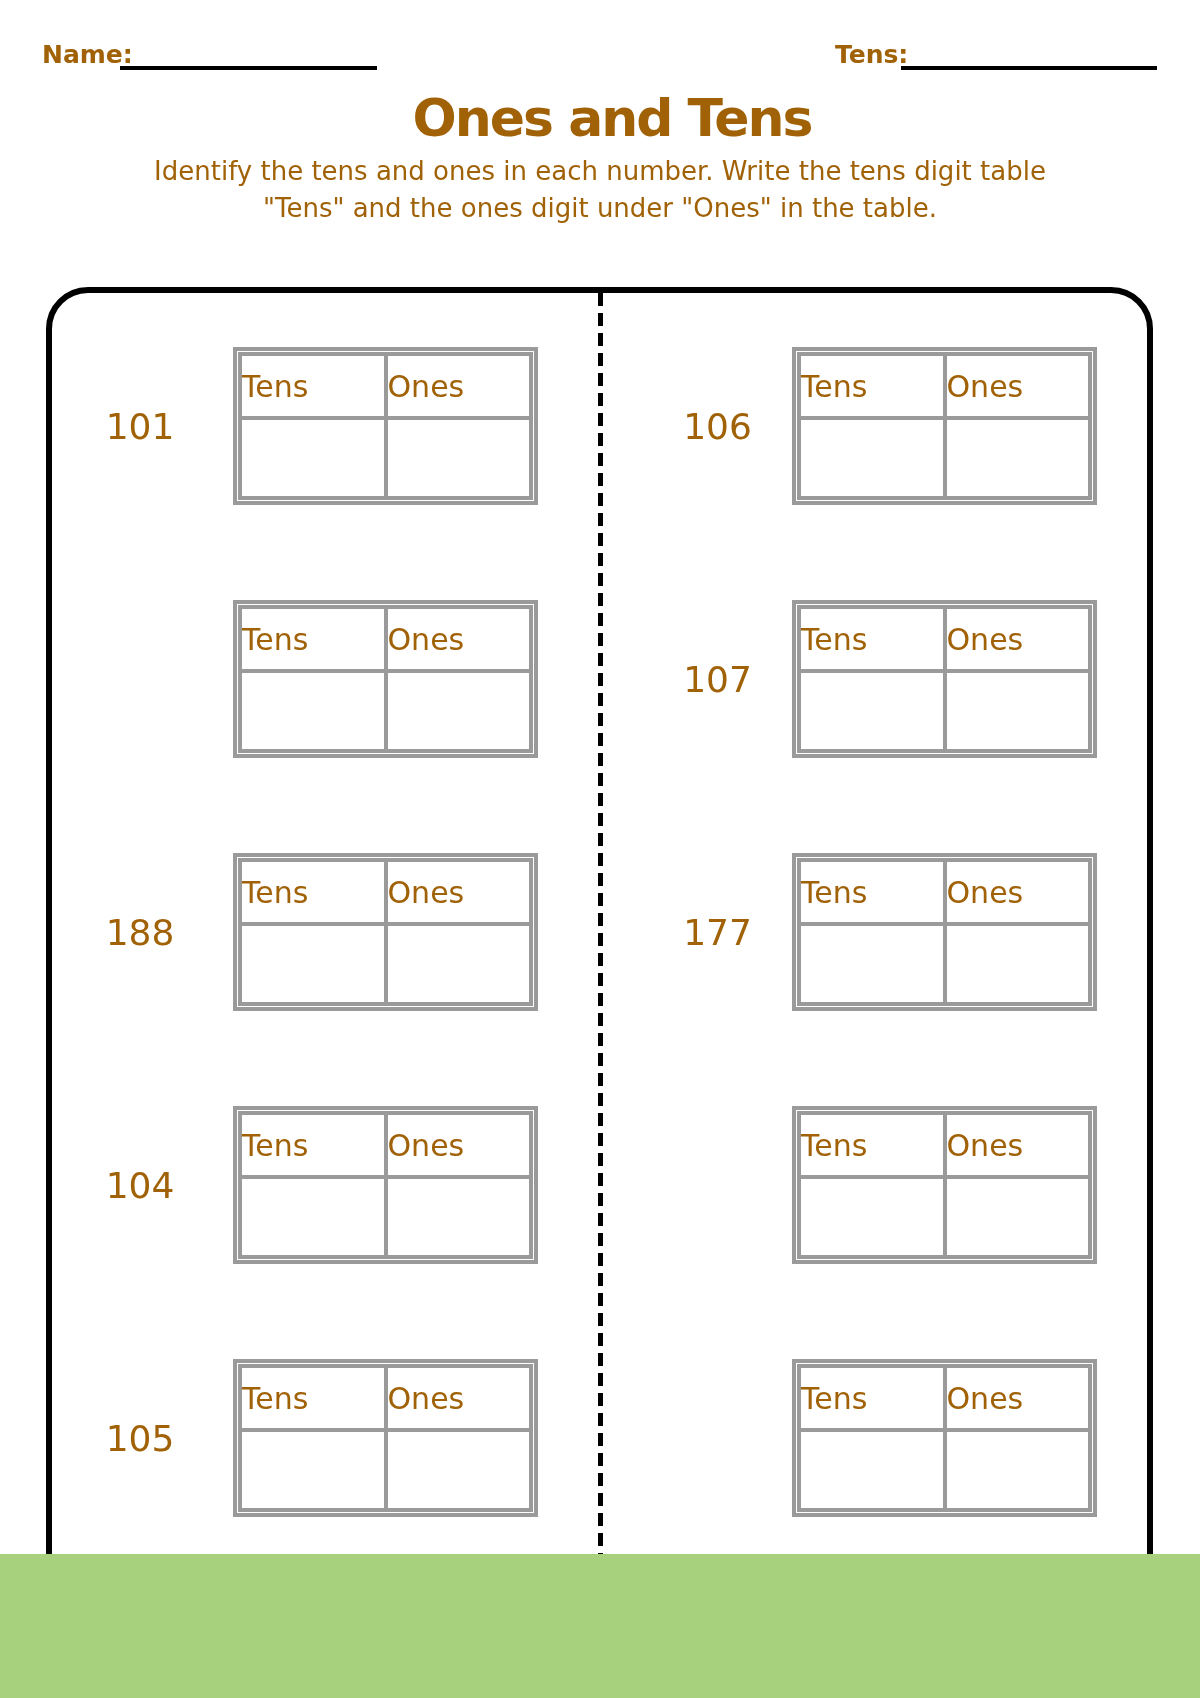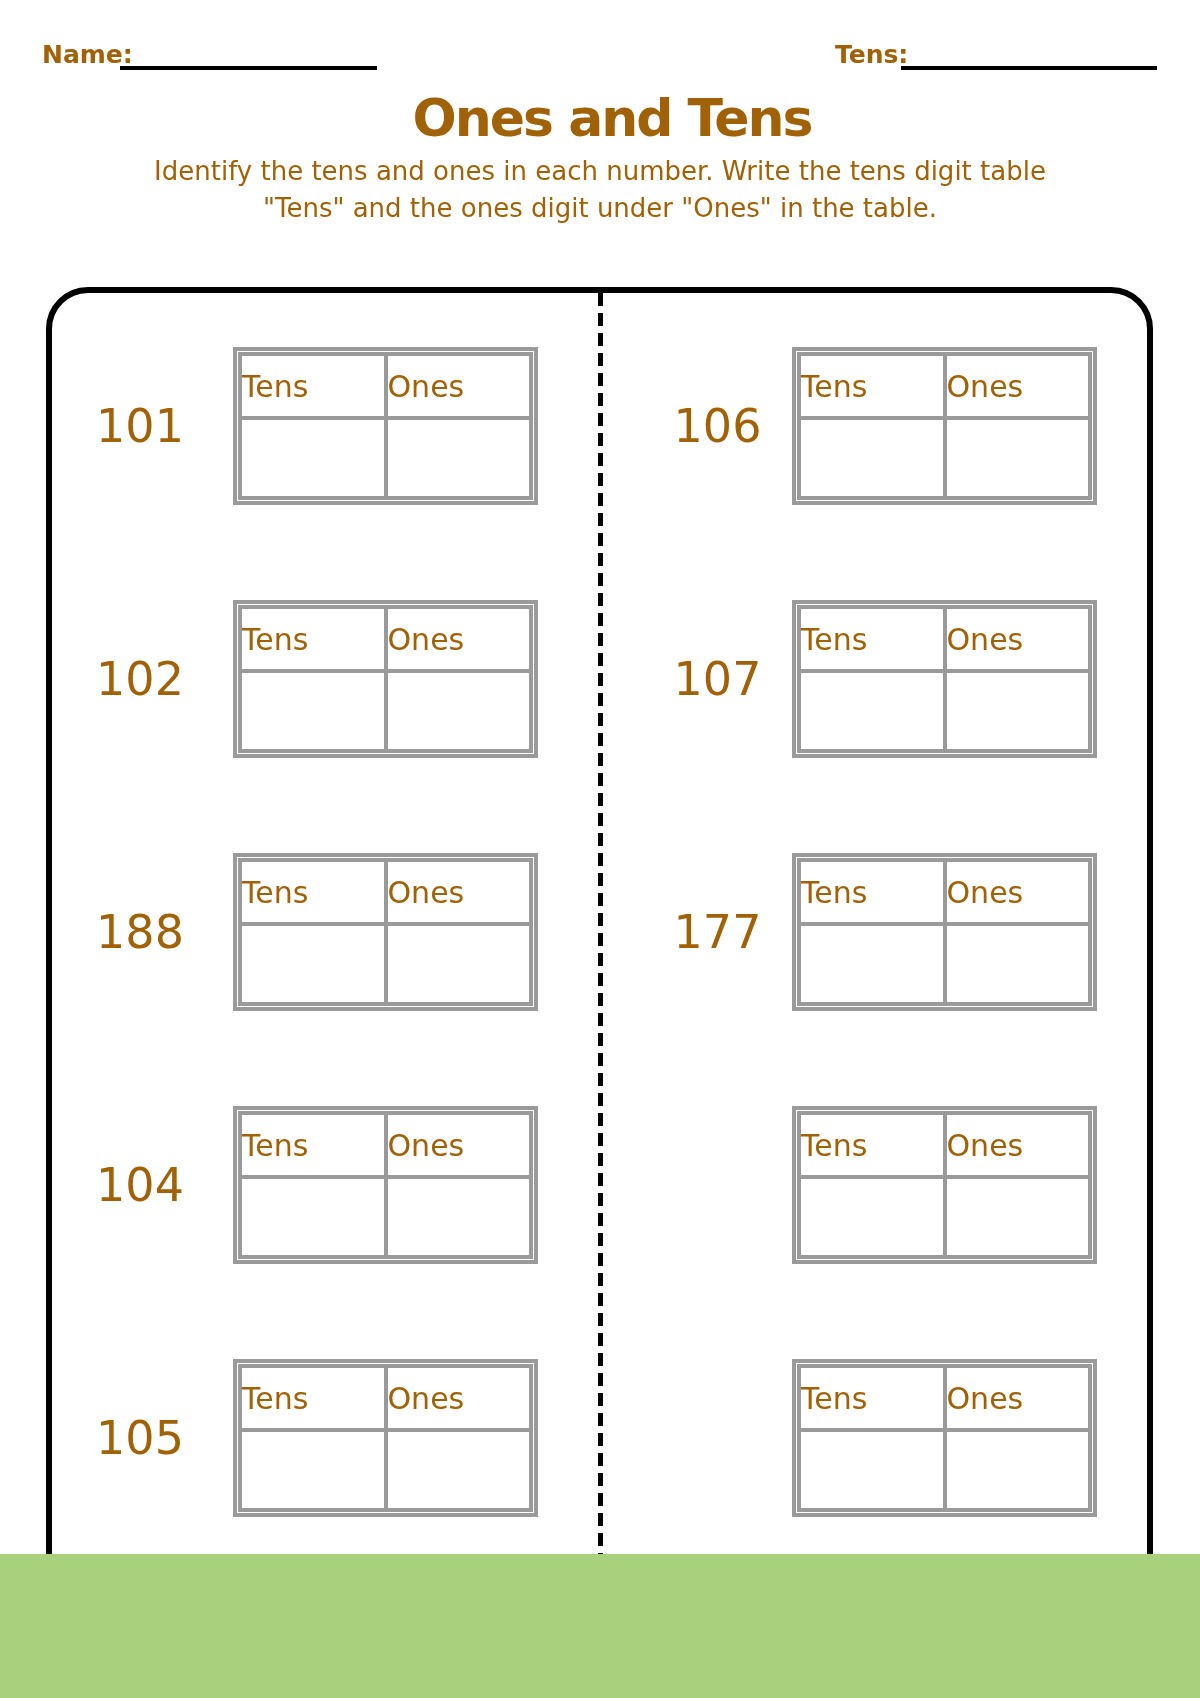--- a/index.html
+++ b/index.html
@@ -80,21 +80,21 @@
     z-index: 1;
   }
 
   
   .num {
     position: absolute;
     height: 158px;
     display: flex;
     align-items: center;
     justify-content: center;
-    font-size: 46px;
+    font-size: 36px;
     z-index: 2;
   }
   .numL { left: 50px;  width: 180px; }
   .numR { left: 630px; width: 175px; }
 
   .tbox {
     position: absolute;
     width: 305px;
     height: 158px;
     box-sizing: border-box;
@@ -165,21 +165,20 @@
         <td class="hd">Ones</td>
       </tr>
       <tr>
         <td class="ans"></td>
         <td class="ans"></td>
       </tr>
     </tbody>
       </table>
   </div>
 
-  <div class="num numL" style="top:600px">102</div>
   <div class="tbox tblL" style="top:600px">
     <table>
         <tbody>
       <tr>
         <td class="hd">Tens</td>
         <td class="hd">Ones</td>
       </tr>
       <tr>
         <td class="ans"></td>
         <td class="ans"></td>

